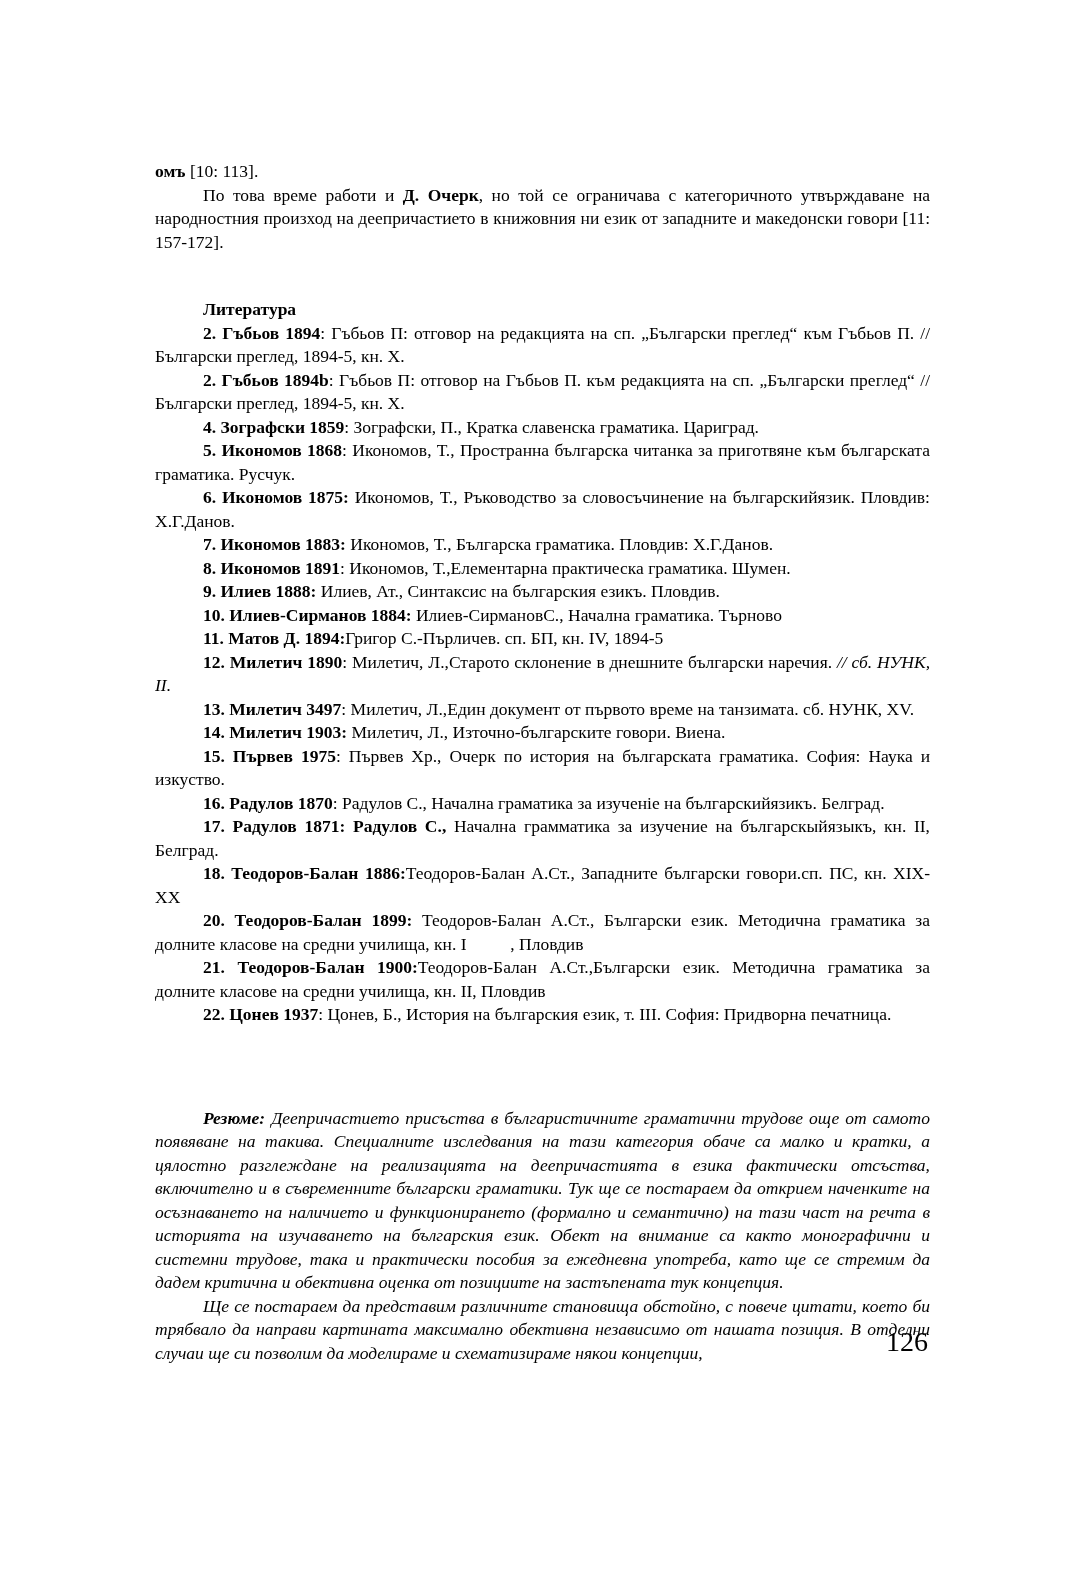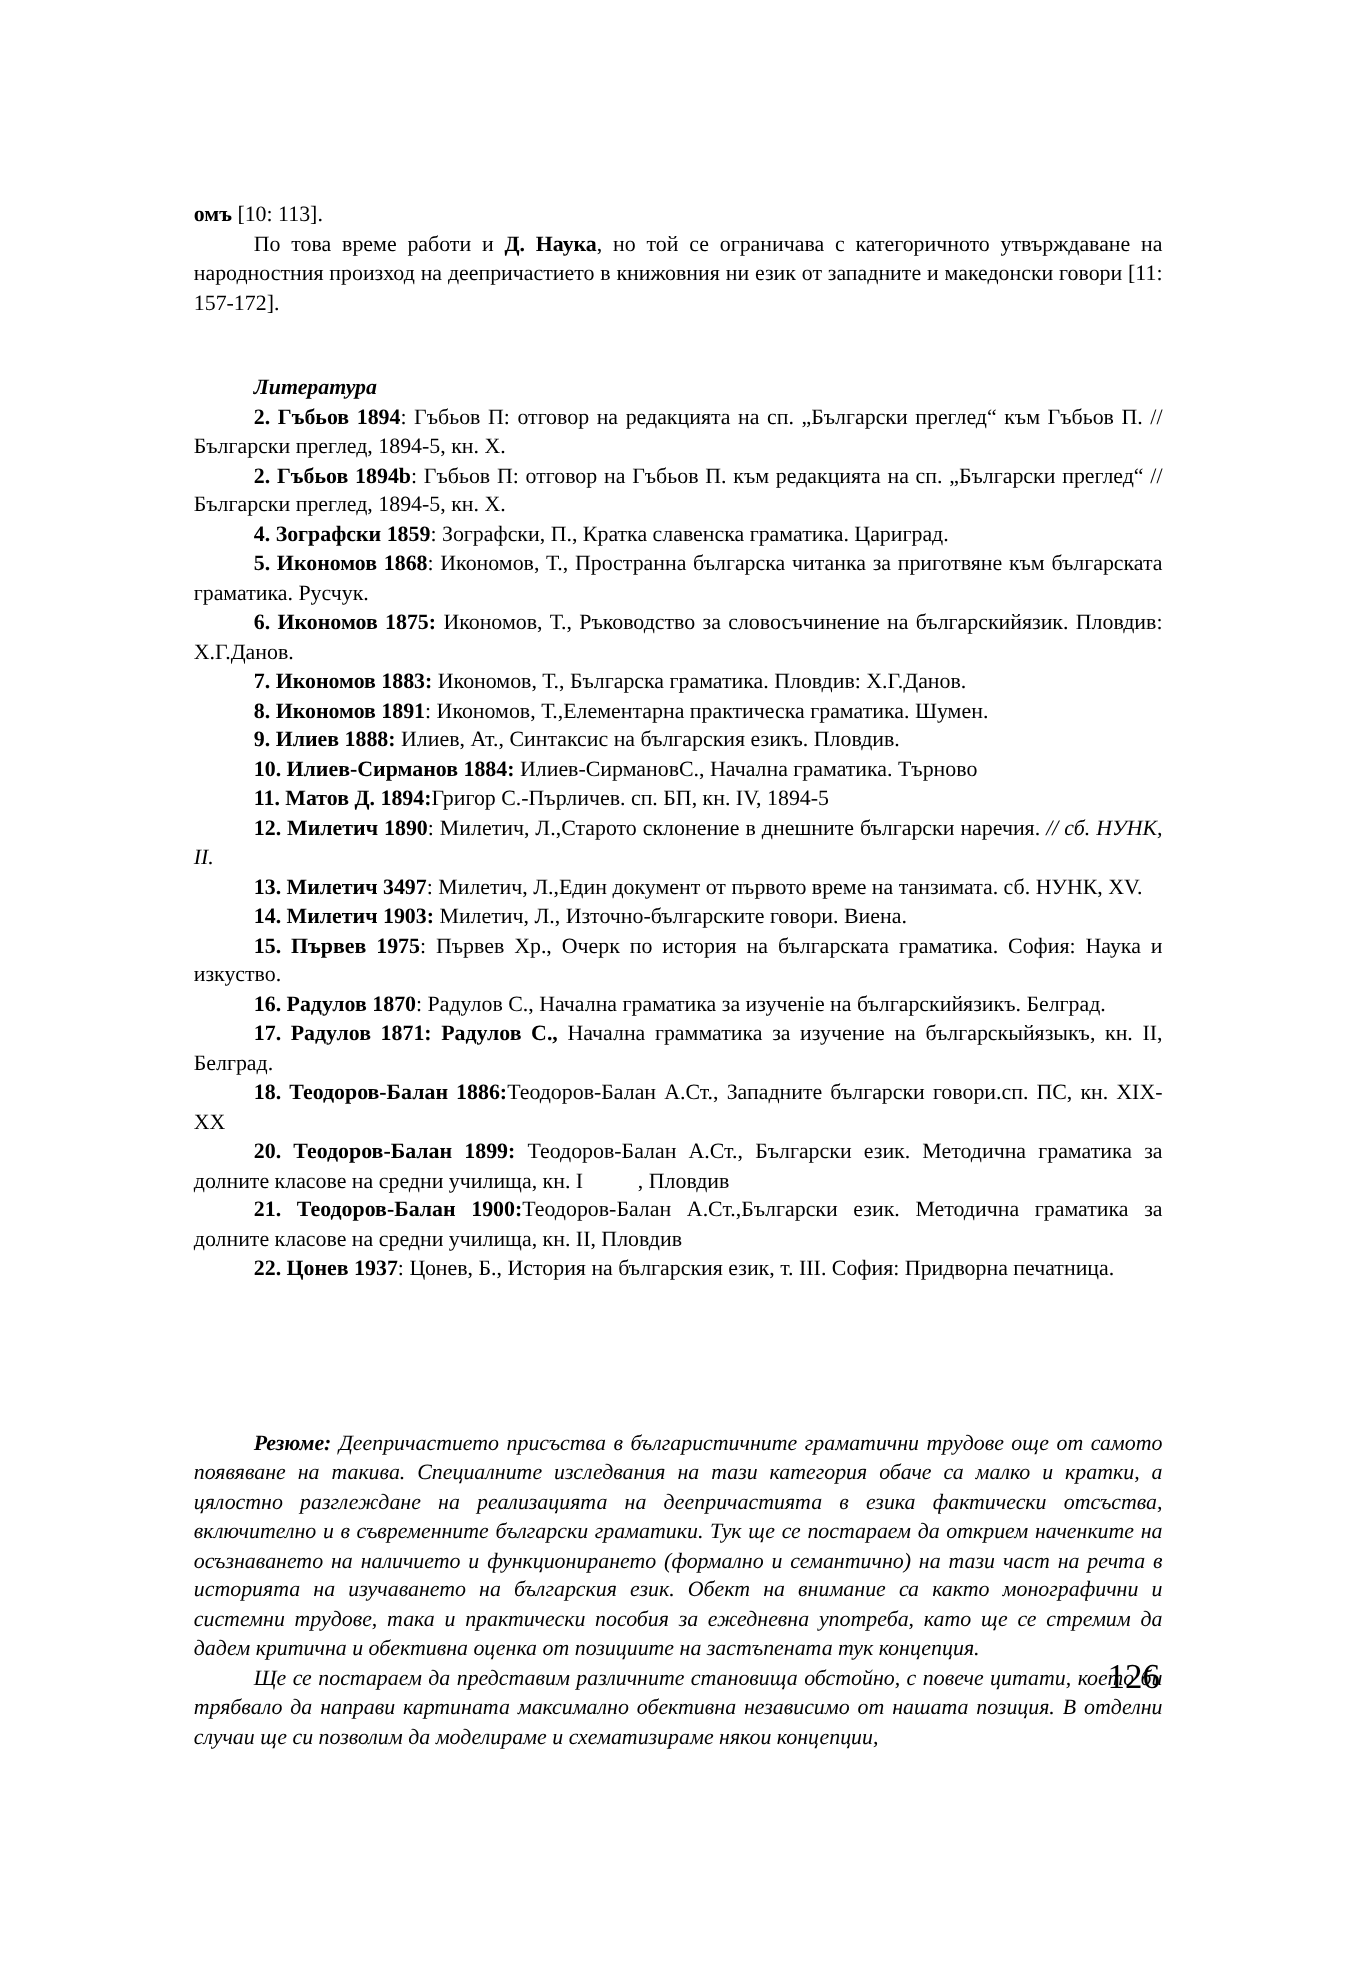--- a/index.html
+++ b/index.html
@@ -11,43 +11,43 @@
     background: #ffffff;
     color: #000000;
     font-family: "Liberation Serif", "DejaVu Serif", serif;
     font-size: 17.5px;
     line-height: 23.5px;
     padding: 160px 150px 60px 155px;
     overflow: hidden;
   }
   .frag { text-align: left; text-indent: 0; }
   .para { text-align: justify; text-indent: 48px; }
-  .heading { font-weight: bold; text-indent: 48px; margin-top: 44px; font-style: italic; }
+  .heading { font-weight: bold; text-indent: 48px; margin-top: 44px; }
   .entry { text-align: justify; text-indent: 48px; }
-  .summary { margin-top: 116px; font-style: italic; }
+  .summary { margin-top: 80px; font-style: italic; }
   .summary .para { margin-bottom: 0; }
   .summary b { font-weight: bold; font-style: italic; }
   .pagenum {
     position: absolute;
     right: 152px;
     bottom: 52px;
     font-size: 28px;
     font-style: normal;
   }
   b { font-weight: bold; }
   i { font-style: italic; }
 </style>
 </head>
 <body>
 
 <div class="page">
 
   <p class="frag"><b>омъ</b><span> [10: 113].</span></p>
 
-  <p class="para"><span>По това време работи и </span><b>Д. Наука</b><span>, но той се ограничава с категоричното утвърждаване на народностния произход на деепричастието в книжовния ни език от западните и македонски говори [11: 157-172].</span></p>
+  <p class="para"><span>По това време работи и </span><b>Д. Очерк</b><span>, но той се ограничава с категоричното утвърждаване на народностния произход на деепричастието в книжовния ни език от западните и македонски говори [11: 157-172].</span></p>
 
   <p class="heading">Литература</p>
 
   <p class="entry"><b>2. Гъбьов 1894</b><span>: Гъбьов П: отговор на редакцията на сп. „Български преглед“ към Гъбьов П. // Български преглед, 1894-5, кн. Х.</span><i></i></p>
   <p class="entry"><b>2. Гъбьов 1894b</b><span>: Гъбьов П: отговор на Гъбьов П. към редакцията на сп. „Български преглед“ // Български преглед, 1894-5, кн. Х.</span><i></i></p>
   <p class="entry"><b>4. Зографски 1859</b><span>: Зографски, П., Кратка славенска граматика. Цариград.</span><i></i></p>
   <p class="entry"><b>5. Икономов 1868</b><span>: Икономов, Т., Пространна българска читанка за приготвяне към българската граматика. Русчук.</span><i></i></p>
   <p class="entry"><b>6. Икономов 1875:</b><span> Икономов, Т., Ръководство за словосъчинение на българскийязик. Пловдив: Х.Г.Данов.</span><i></i></p>
   <p class="entry"><b>7. Икономов 1883:</b><span> Икономов, Т., Българска граматика. Пловдив: Х.Г.Данов.</span><i></i></p>
   <p class="entry"><b>8. Икономов 1891</b><span>: Икономов, Т.,Елементарна практическа граматика. Шумен.</span><i></i></p>

